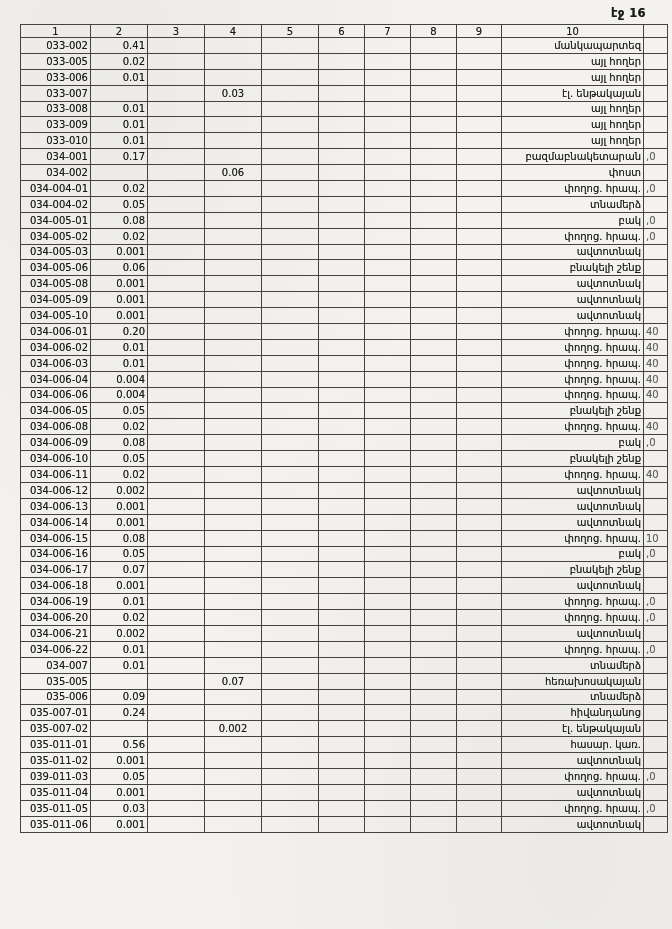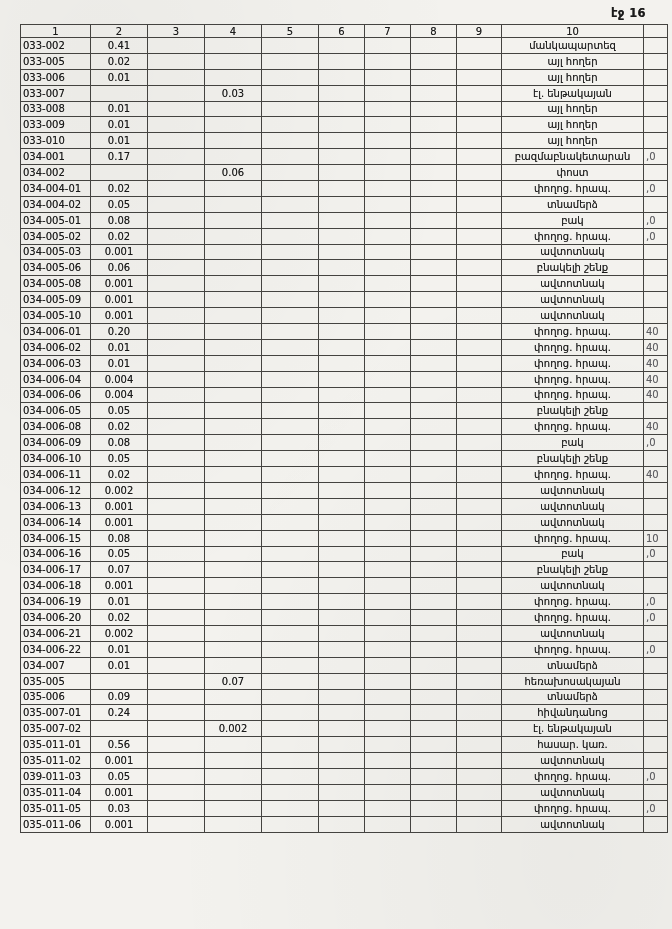--- a/index.html
+++ b/index.html
@@ -32,30 +32,30 @@
     padding: 0 2px 2px 2px;
     height: 15.9px;
     vertical-align: bottom;
     overflow: hidden; white-space: nowrap;
     text-shadow: 0 0 0.5px rgba(15,15,15,0.55);
   }
   table.doc th {
     height: 13px; font-weight: normal;
     text-align: center; vertical-align: middle; padding: 0;
   }
-  .c1  { width: 70px;  text-align: left;  padding-left: 3px; }
-  .c2  { width: 57px;  text-align: center;  padding-left: 11px; }
+  .c1  { width: 70px;  text-align: right;  padding-left: 3px; }
+  .c2  { width: 57px;  text-align: right;  padding-left: 11px; }
   .c3  { width: 57px; }
   .c4  { width: 57px;  text-align: center; }
   .c5  { width: 57px; }
   .c6  { width: 46px; }
   .c7  { width: 46px; }
   .c8  { width: 46px; }
   .c9  { width: 45px; }
-  .c10 { width: 142px; text-align: center; padding-left: 4px; }
+  .c10 { width: 142px; text-align: right; padding-left: 4px; }
   th.c1, th.c2, th.c4, th.c10 { text-align: center; padding-left: 0; }
   .note-cell {
     width: 24px; border: none; background: transparent;
     color: rgba(75,75,85,0.55); font-size: 9px;
     text-align: left; padding: 0 0 2px 5px; text-shadow: none;
   }
 </style>
 </head>
 <body>
 

